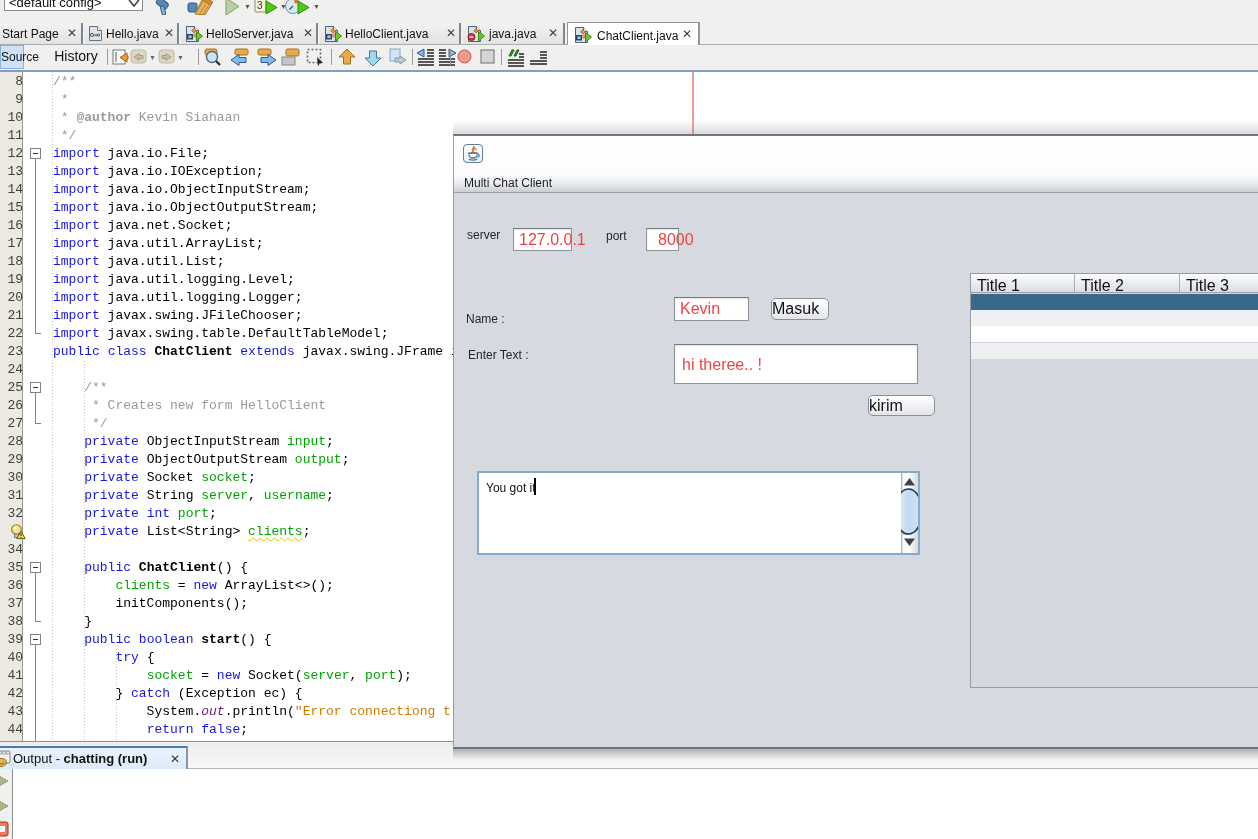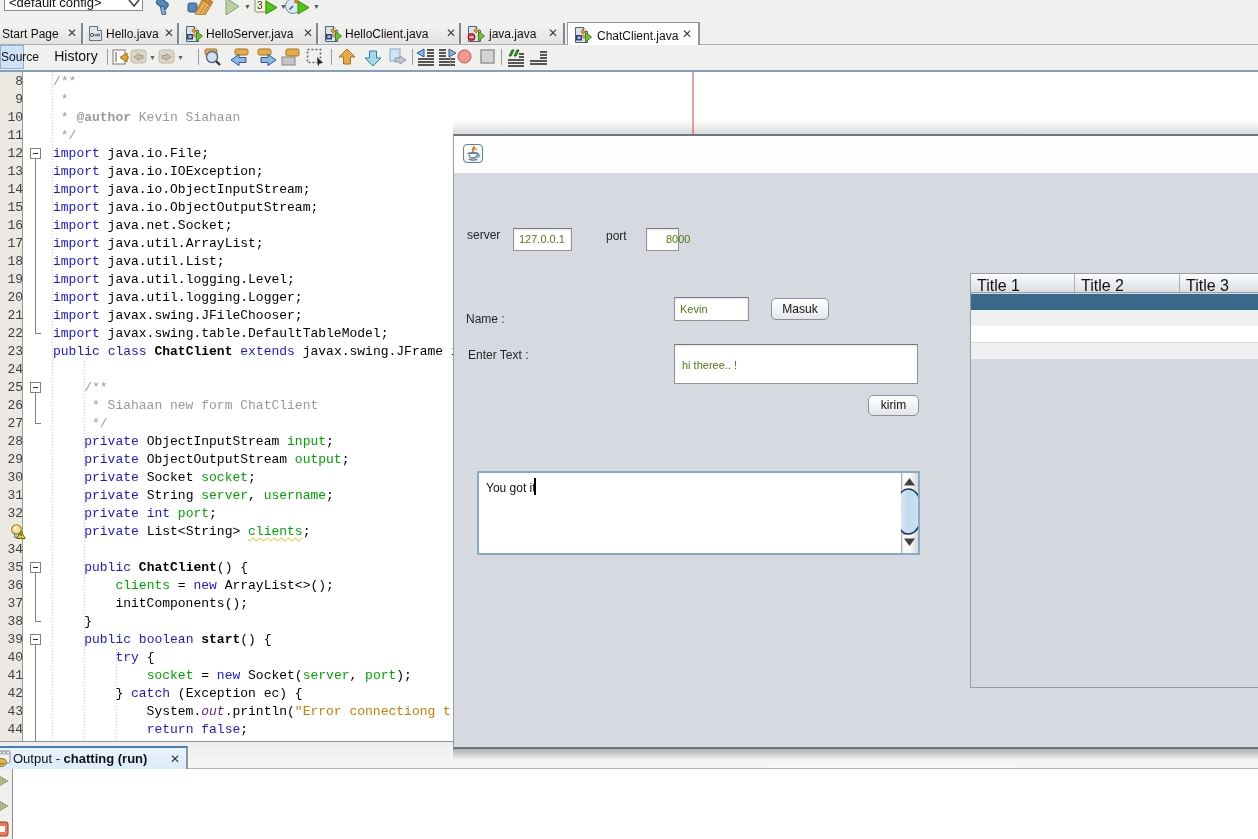--- a/index.html
+++ b/index.html
@@ -35,22 +35,22 @@
 #outleft{left:0;top:769px;width:13px;height:70px;background:#f0f0ef;border-right:1px solid #8e8e8e}
 
 #win{left:453px;top:134px;width:805px;height:615px;overflow:hidden;
  border-left:1px solid #989da4;border-top:2px solid #70767e;border-bottom:2.5px solid #6e7277;
  background:#d6d9df}
 #winshadow{left:453px;top:120px;width:805px;height:14px;background:linear-gradient(rgba(120,125,135,0),rgba(120,125,135,0.28))}
 #wtitle1{left:0;top:0;width:805px;height:37px;background:#fdfdfd}
 #wiconbtn{left:9px;top:8px;width:20px;height:19px;border:1.5px solid #5d7f9e;border-radius:4px;background:linear-gradient(#ffffff,#eef1f5)}
 #wtitle2{left:0;top:37px;width:805px;height:20px;background:linear-gradient(#ffffff,#e9ebee 55%,#caced5);border-bottom:1px solid #989ea6;font-size:12px;color:#1d1d1d}
 .wlbl{position:absolute;font-size:12px;color:#262626}
-.tf{position:absolute;background:#fff;border:1px solid #8f9399;border-top-color:#75797f;font-size:11px;color:#4d7c0f;box-shadow:inset 0 1px 2px rgba(100,110,125,.2)}
-.btn{position:absolute;border:1.5px solid #8b9097;border-radius:5px;background:linear-gradient(#ffffff,#f2f3f5 50%,#e3e5e9);font-size:12px;color:#111;text-align:center}
+.tf{position:absolute;background:#fff;border:1px solid #8f9399;border-top-color:#75797f;font-size:16px;color:#ef4444;box-shadow:inset 0 1px 2px rgba(100,110,125,.2)}
+.btn{position:absolute;border:1.5px solid #8b9097;border-radius:5px;background:linear-gradient(#ffffff,#f2f3f5 50%,#e3e5e9);font-size:16px;color:#111;}
 
 #tbl{left:516px;top:137px;width:600px;height:415px;border:1px solid #979ca2;background:#d3d7df}
 .th{position:absolute;top:0;height:19px;background:linear-gradient(#fdfdfe,#e9ecef 55%,#dadfe4);border-right:1px solid #a8adb3;border-bottom:1px solid #9aa0a6;font-size:16px;color:#111}
 .trow{position:absolute;left:0;width:598px;height:16px}
 
 #ta{left:23px;top:335px;width:443px;height:84px;border:2px solid #83abce;background:#fff}
 #sb{position:absolute;right:0;top:0;width:17px;height:80px;overflow:hidden;background:linear-gradient(90deg,#9aa0a8 0,#f8f8f8 2px,#ffffff 45%,#d8d8d8 100%)}
 </style></head>
 <body>
 <div id="root">
@@ -309,21 +309,21 @@
 <span class="k">import</span> java.net.Socket;
 <span class="k">import</span> java.util.ArrayList;
 <span class="k">import</span> java.util.List;
 <span class="k">import</span> java.util.logging.Level;
 <span class="k">import</span> java.util.logging.Logger;
 <span class="k">import</span> javax.swing.JFileChooser;
 <span class="k">import</span> javax.swing.table.DefaultTableModel;
 <span class="k">public</span> <span class="k">class</span> <b>ChatClient</b> <span class="k">extends</span> javax.swing.JFrame i
 
     <span class="c">/**</span>
-<span class="c">     * Siahaan new form ChatClient</span>
+<span class="c">     * Creates new form HelloClient</span>
 <span class="c">     */</span>
     <span class="k">private</span> ObjectInputStream <span class="g">input</span>;
     <span class="k">private</span> ObjectOutputStream <span class="g">output</span>;
     <span class="k">private</span> Socket <span class="g">socket</span>;
     <span class="k">private</span> String <span class="g">server</span>, <span class="g">username</span>;
     <span class="k">private</span> <span class="k">int</span> <span class="g">port</span>;
     <span class="k">private</span> List&lt;String&gt; <span class="g warnu">clients</span>;
 
     <span class="k">public</span> <b>ChatClient</b>() {
         <span class="g">clients</span> = <span class="k">new</span> ArrayList&lt;&gt;();
@@ -389,33 +389,36 @@
   <div class="abs" id="wiconbtn">
     <svg width="16" height="16" viewBox="0 0 16 16" style="position:absolute;left:0.5px;top:0">
       <path d="M8.8 0.5 q2.4 2.2 .8 4.2 q-1.4 1.6 -.3 3.2 q-3 -.6 -2.5 -3.2 q.3 -1.8 2 -4.2" fill="#e08030"></path>
       <path d="M10.6 3.2 q1 1 .2 2.2" fill="none" stroke="#e08030" stroke-width="1.2"></path>
       <path d="M2.8 8.6 q5.7 -1.3 10.4 0" fill="none" stroke="#527699" stroke-width="1.7"></path>
       <path d="M4 9.8 q.4 2.6 2.3 3.2 h3.4 q1.9 -.6 2.3 -3.2" fill="#fff" stroke="#527699" stroke-width="1.3"></path>
       <path d="M12.8 9.4 q2 .3 1.3 1.8 q-.5 1 -1.8 .9" fill="none" stroke="#527699" stroke-width="1.1"></path>
       <path d="M3.8 14.2 q4.4 1.8 8.4 0" fill="none" stroke="#527699" stroke-width="1.3"></path>
     </svg>
   </div>
+  <div class="abs" id="wtitle2">
+        <span class="abs" style="left:10px;top:3px">Multi Chat Client</span>
+      </div>
 
   <span class="wlbl" style="left:13px;top:92px">server</span>
   <div class="tf" style="left:59px;top:92px;width:59px;height:23px;line-height:21px;padding-left:5px">127.0.0.1</div>
   <span class="wlbl" style="left:152px;top:93px">port</span>
-  <div class="tf" style="left:192px;top:92px;width:33px;height:23px;line-height:21px;padding-left:19px">8000</div>
+  <div class="tf" style="left:192px;top:92px;width:33px;height:23px;line-height:21px;padding-left:11px">8000</div>
 
   <span class="wlbl" style="left:12px;top:176px">Name :</span>
   <div class="tf" style="left:220px;top:161px;width:75px;height:24px;line-height:22px;padding-left:5px">Kevin</div>
   <div class="btn" style="left:317px;top:162px;width:58px;height:22px;line-height:20px">Masuk</div>
 
   <span class="wlbl" style="left:14px;top:212px">Enter Text :</span>
   <div class="tf" style="left:220px;top:208px;width:244px;height:40px;line-height:22px;padding-left:7px;padding-top:9px">hi theree.. !</div>
-  <div class="btn" style="left:414px;top:259px;width:51px;height:21px;line-height:19px">kirim</div>
+  <div class="btn" style="left:414px;top:259px;width:67px;height:21px;line-height:19px">kirim</div>
 
   <div class="abs" id="ta">
     <span class="abs" style="left:7px;top:8px;font-size:12px;color:#111">You got it</span>
     <div class="abs" style="left:55px;top:5px;width:1.5px;height:17px;background:#000"></div>
     <div id="sb">
       <svg width="17" height="80" viewBox="0 0 17 80">
         <polygon points="8.5,5 14,12.5 3,12.5" fill="#3c4248"></polygon>
         <path d="M 2 60 a 21 21 0 0 0 15 -5" fill="none" stroke="#9a9a9a" stroke-width="3"></path>
         <ellipse cx="7.5" cy="38.5" rx="13.5" ry="22.5" fill="url(#tg)" stroke="#1e3c60" stroke-width="1.6"></ellipse>
         <polygon points="8.5,73 14,65.5 3,65.5" fill="#3c4248"></polygon>

